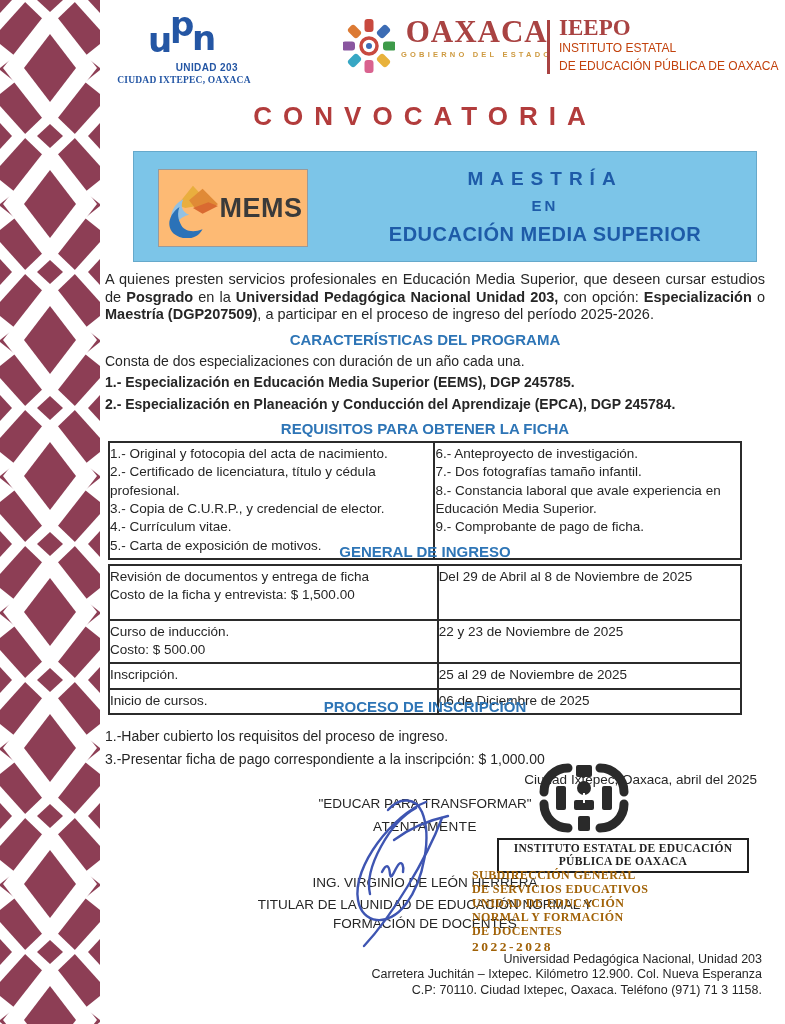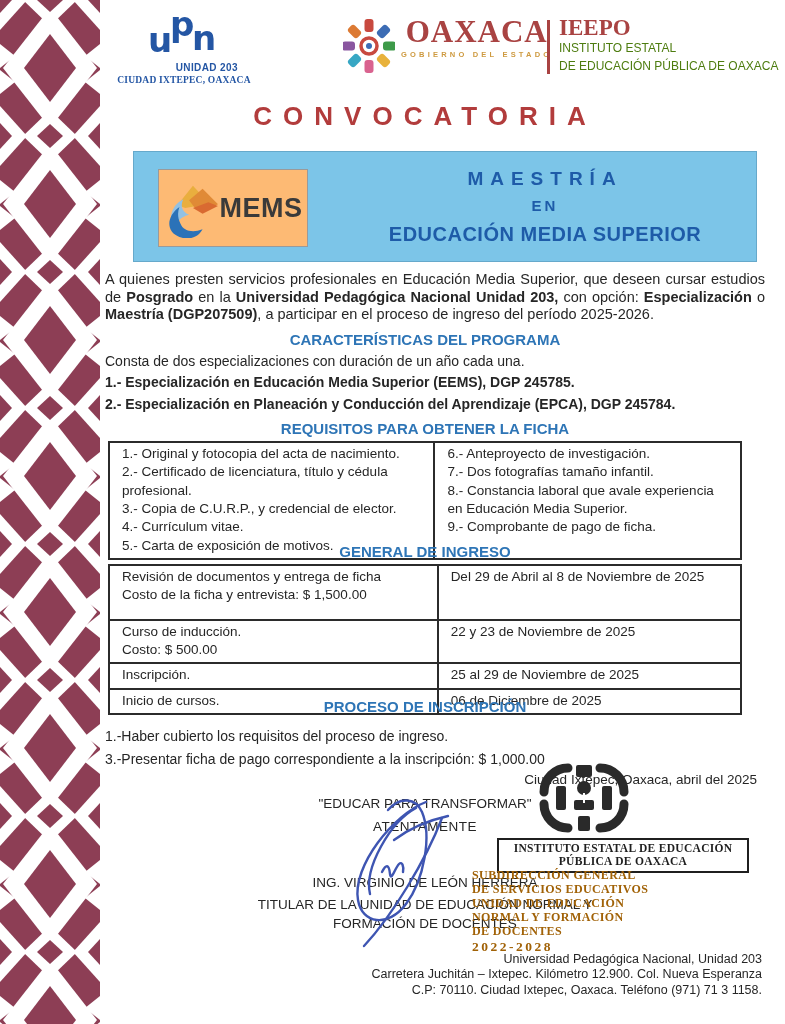--- a/index.html
+++ b/index.html
@@ -15,21 +15,21 @@
   .upn { position:absolute; left:14px; top:8px; width:140px; color:#2456A4; text-align:center; }
   .upn-unit { font-size:10px; font-weight:bold; text-align:right; padding-right:16px; margin-top:-4px; letter-spacing:0.4px; }
   .upn-city { font-size:9.5px; font-weight:bold; margin-top:2px; letter-spacing:0.2px; font-family:Liberation Serif, serif; }
   .oax { position:absolute; left:243px; top:16px; display:flex; align-items:flex-start; }
   .oax-txt { margin-left:6px; text-align:center; }
   .oax-name { font-family:"Liberation Serif", serif; font-weight:bold; font-size:31px; color:#A94342; letter-spacing:1px; line-height:1.05; }
   .oax-sub { font-size:7.5px; font-weight:bold; color:#CE9A40; letter-spacing:3.2px; margin-top:1px; }
   .hdr-div { position:absolute; left:447px; top:20px; width:3px; height:54px; background:#A94342; }
   .ieepo { position:absolute; left:459px; top:16px; }
   .ieepo-acr { font-family:"Liberation Serif", serif; font-weight:bold; font-size:23px; color:#A94342; line-height:1; }
-  .ieepo-l { font-size:12px; color:#4d7c0f; line-height:1.3; margin-top:2px; }
+  .ieepo-l { font-size:12px; color:#c2410c; line-height:1.3; margin-top:2px; }
 
   
   .title { position:absolute; top:101px; left:8px; width:634px; text-align:center;
            font-size:26px; font-weight:bold; letter-spacing:11px; color:#B23C3C; }
 
   
   .banner { position:absolute; top:151px; left:33px; width:624px; height:111px;
             background:#7CC5E8; border:1px solid #66A9CB; box-sizing:border-box; }
   .mems-box { position:absolute; left:24px; top:17px; width:148px; height:76px; background:#fdba74;
               border:1px solid #9a9a9a; display:flex; align-items:center; justify-content:center; }
@@ -44,21 +44,21 @@
            line-height:1.22; text-align:justify; margin:0; }
   .intro .b, .b { font-weight:bold; }
   .h2blue { position:absolute; left:8px; width:634px; text-align:center; color:#2E75B6;
             font-size:15px; font-weight:bold; margin:0; }
   .bodyline { position:absolute; left:5px; font-size:14px; margin:0; }
 
   
   .tblwrap { position:absolute; left:8px; width:634px; }
   table.doc { border-collapse:collapse; width:100%; }
   table.doc td { border:2px solid #2b2b2b; font-size:13.5px; vertical-align:top;
-                 padding:2px 12px 3px; line-height:1.36;margin-top:9px; }
+                 padding:2px 0 3px; line-height:1.36;margin-top:9px; }
   .req td.c1 { width:51.5%; }
   .ing td.c1 { width:52%; }
   .ing tr.r1 td { padding-bottom:14px; }
   .ing tr.r2 td { padding-bottom:3px; }
 
   
   .date-line { position:absolute; top:772px; right:28px; font-size:13.5px; }
   .motto { position:absolute; top:796px; left:20px; width:610px; text-align:center; font-size:13.5px; }
   .salutation { position:absolute; top:819px; left:20px; width:610px; text-align:center; font-size:13.5px; letter-spacing:0.5px; }
   .sig-svg { position:absolute; left:230px; top:788px; z-index:3; }

